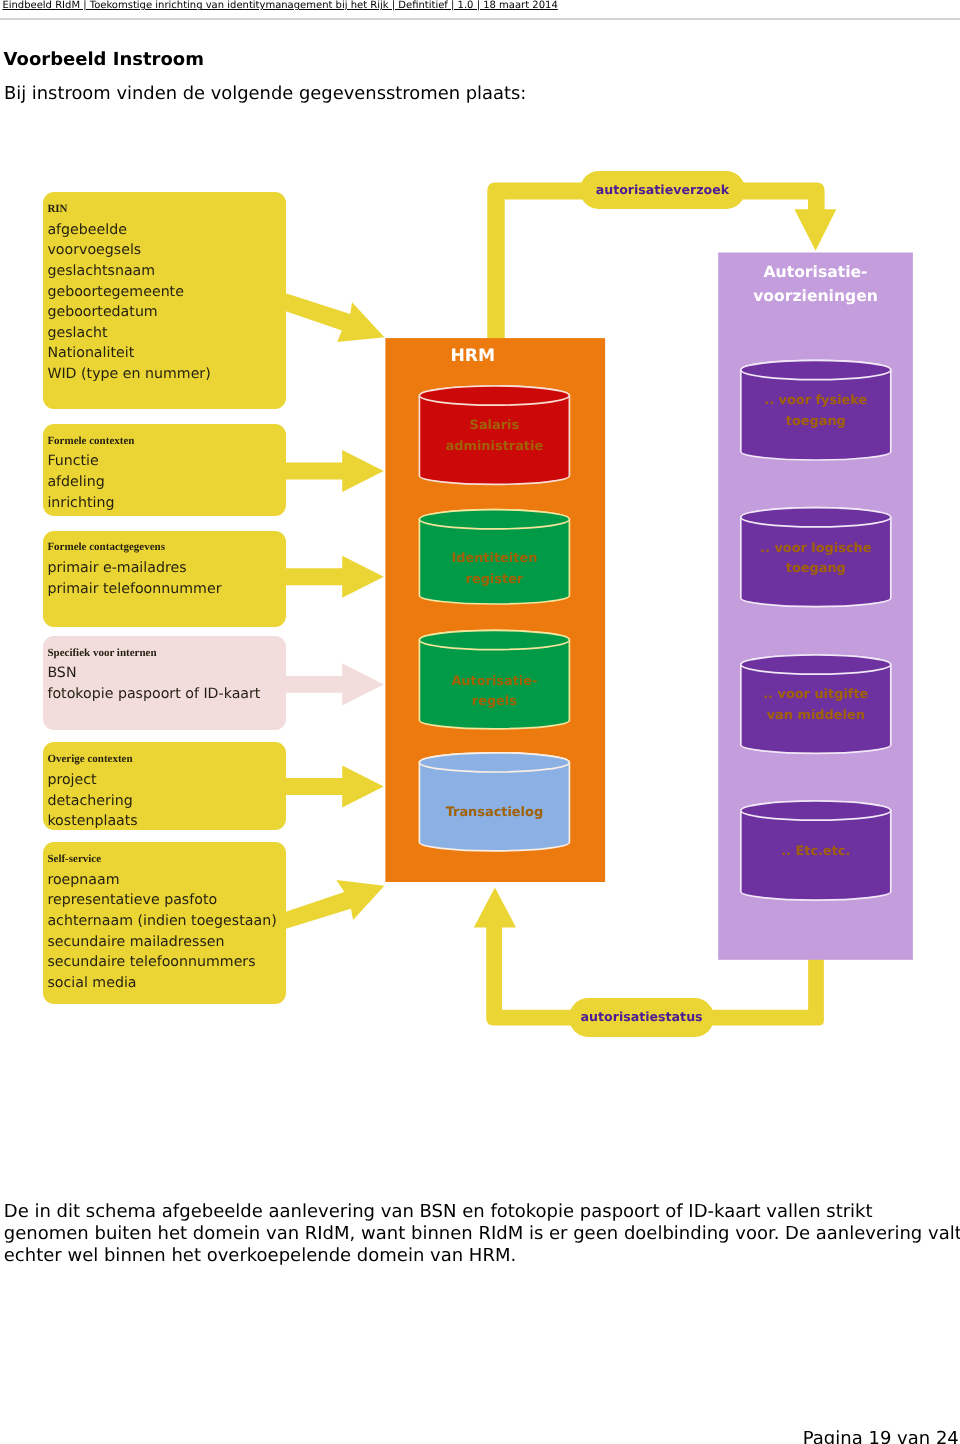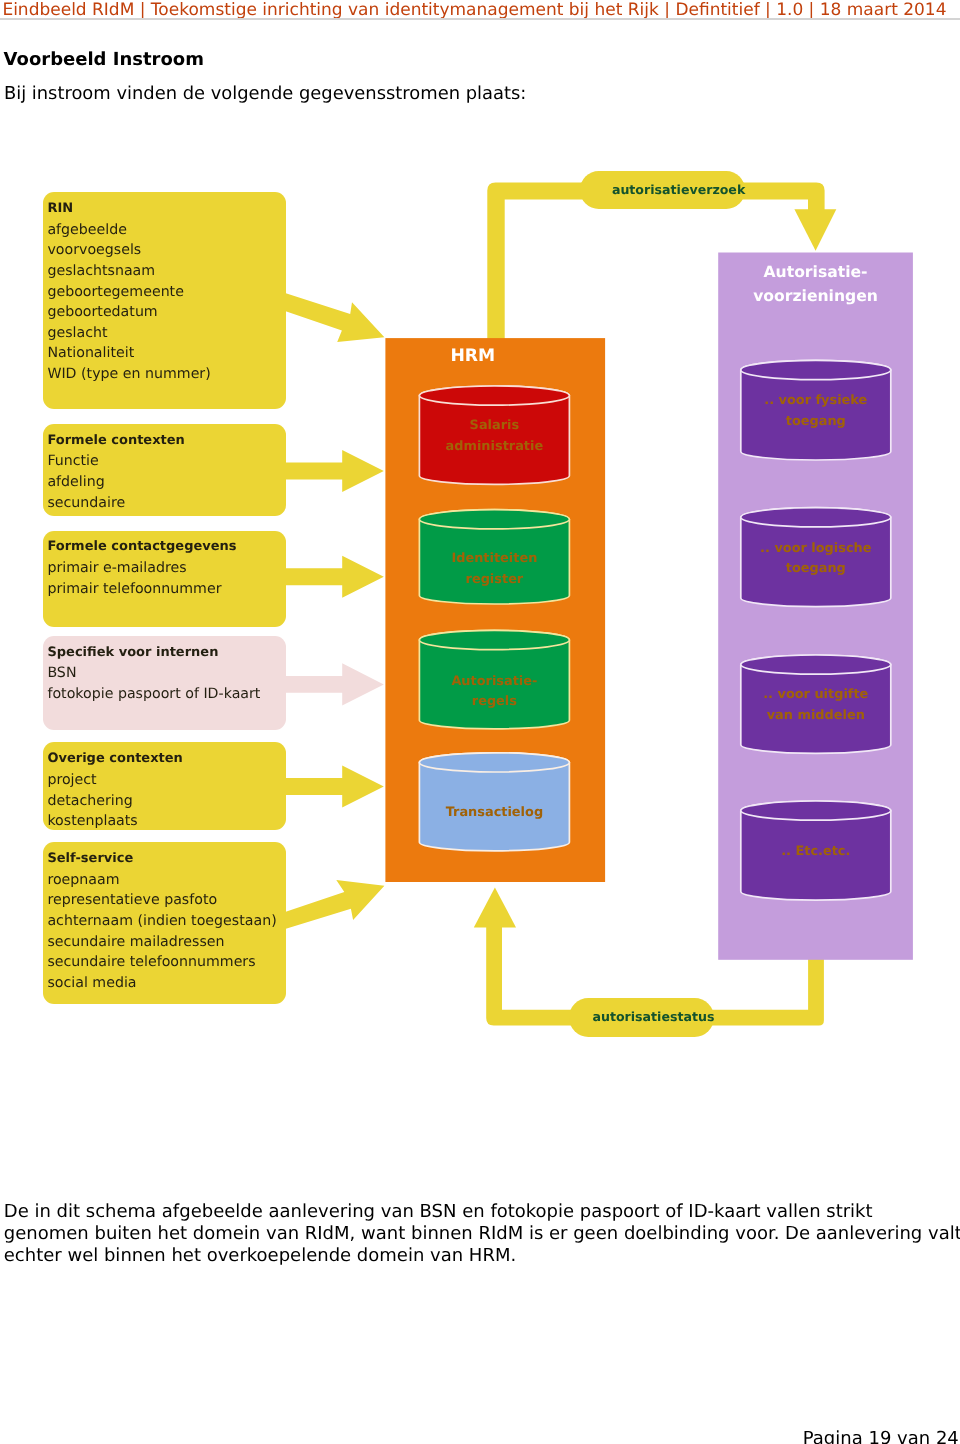--- a/index.html
+++ b/index.html
@@ -1,41 +1,41 @@
 <!DOCTYPE html>
 <html><head>
 <meta charset="utf-8">
 <title>Eindbeeld RIdM</title>
 <style>
   html,body{margin:0;padding:0;background:#fff;}
   body{width:960px;height:1444px;background:#ffffff;font-family:"DejaVu Sans",sans-serif;overflow:hidden;
         -webkit-font-smoothing:antialiased;text-rendering:geometricPrecision;}
   .page{position:relative;width:960px;height:1444px;will-change:transform;}
   
-  .hdr{position:absolute;left:2.4px;top:0.4px;font-size:17px;color:#c2410c;white-space:nowrap;}
+  .hdr{position:absolute;left:2.4px;top:0.4px;font-size:10px;color:#000000;white-space:nowrap;text-decoration:underline;}
   .hdr-rule{position:absolute;left:0;top:18px;width:960px;height:2px;background:#d4d4d4;}
   .title{position:absolute;left:3.6px;top:49.2px;font-size:18px;font-weight:bold;color:#000;white-space:nowrap;}
   .lead{position:absolute;left:3.9px;top:83.0px;font-size:17.9px;color:#000;white-space:nowrap;}
   .body-text{position:absolute;left:3.8px;top:1200.5px;width:960px;font-size:18px;line-height:22.3px;color:#000;}
   .pline{white-space:nowrap;}
   .footer{position:absolute;right:1.2px;top:1427.5px;font-size:18px;color:#000;white-space:nowrap;}
   
   .diagram{position:absolute;left:0;top:0;width:960px;height:1444px;}
   #svg-host{position:absolute;left:0;top:0;}
   #labels-host{position:absolute;left:0;top:0;width:960px;height:1444px;}
   svg{display:block;}
   .sbox{position:absolute;box-sizing:border-box;}
-  .hd{font-weight:bold;font-size:13.0px;}
+  .hd{font-weight:bold;font-size:11px;font-family:Liberation Serif, serif;}
   .ln{white-space:nowrap;}
   .sboxtxt{position:absolute;font-size:14.2px;line-height:20.65px;color:#231f10;}
   .ctr-title{position:absolute;text-align:center;color:#ffffff;font-weight:bold;font-size:15.6px;line-height:24.4px;}
   .ctr-title.single{font-size:17.2px;}
   .cyl-label{position:absolute;text-align:center;color:#a16207;font-weight:bold;font-size:12.9px;line-height:20.7px;}
-  .pill{position:absolute;box-sizing:border-box;display:flex;align-items:center;justify-content:flex-end;
-        color:#14532d;font-weight:bold;font-size:12.6px;}
+  .pill{position:absolute;box-sizing:border-box;display:flex;align-items:center;justify-content:center;
+        color:#4c1d95;font-weight:bold;font-size:12.6px;}
   .pill span{display:block;transform:translateY(-1.5px);}
 </style>
 </head>
 <body>
 
 <div class="page">
   <div class="hdr">Eindbeeld RIdM | Toekomstige inrichting van identitymanagement bij het Rijk | Defintitief | 1.0 | 18 maart 2014</div>
   <div class="hdr-rule"></div>
   <div class="title">Voorbeeld Instroom</div>
   <div class="lead">Bij instroom vinden de volgende gegevensstromen plaats:</div>
@@ -103,21 +103,21 @@
           <div class="ln">geboortedatum</div>
           <div class="ln">geslacht</div>
           <div class="ln">Nationaliteit</div>
           <div class="ln">WID (type en nummer)</div>
         </div>
         <div class="sbox" style="left:43.3px;top:423.7px;width:242.3px;height:92.3px;background:#ebd534;border-radius:11px"></div>
         <div class="sboxtxt" style="left:47.4px;top:430.59999999999997px;width:234.3px">
           <div class="ln hd">Formele contexten</div>
           <div class="ln">Functie</div>
           <div class="ln">afdeling</div>
-          <div class="ln">secundaire</div>
+          <div class="ln">inrichting</div>
         </div>
         <div class="sbox" style="left:43.3px;top:530.5px;width:242.3px;height:96.5px;background:#ebd534;border-radius:11px"></div>
         <div class="sboxtxt" style="left:47.4px;top:537.4px;width:234.3px">
           <div class="ln hd">Formele contactgegevens</div>
           <div class="ln">primair e-mailadres</div>
           <div class="ln">primair telefoonnummer</div>
         </div>
         <div class="sbox" style="left:43.3px;top:635.6px;width:242.3px;height:94.4px;background:#f2dcdc;border-radius:11px"></div>
         <div class="sboxtxt" style="left:47.4px;top:642.5px;width:234.3px">
           <div class="ln hd">Specifiek voor internen</div>

